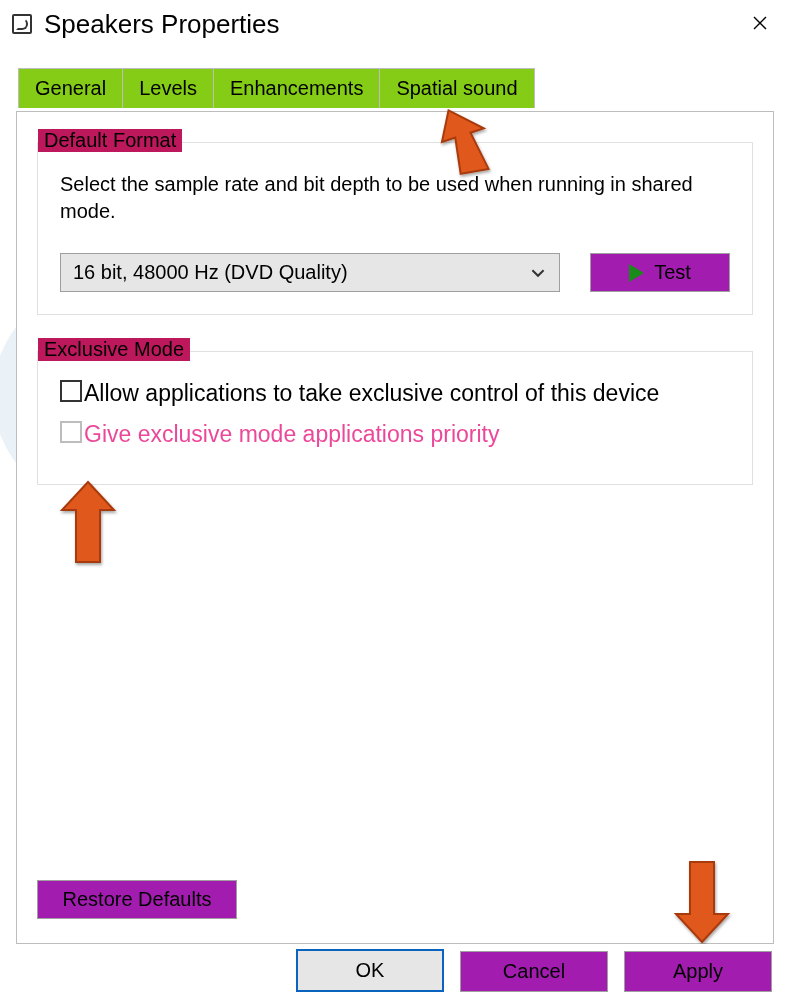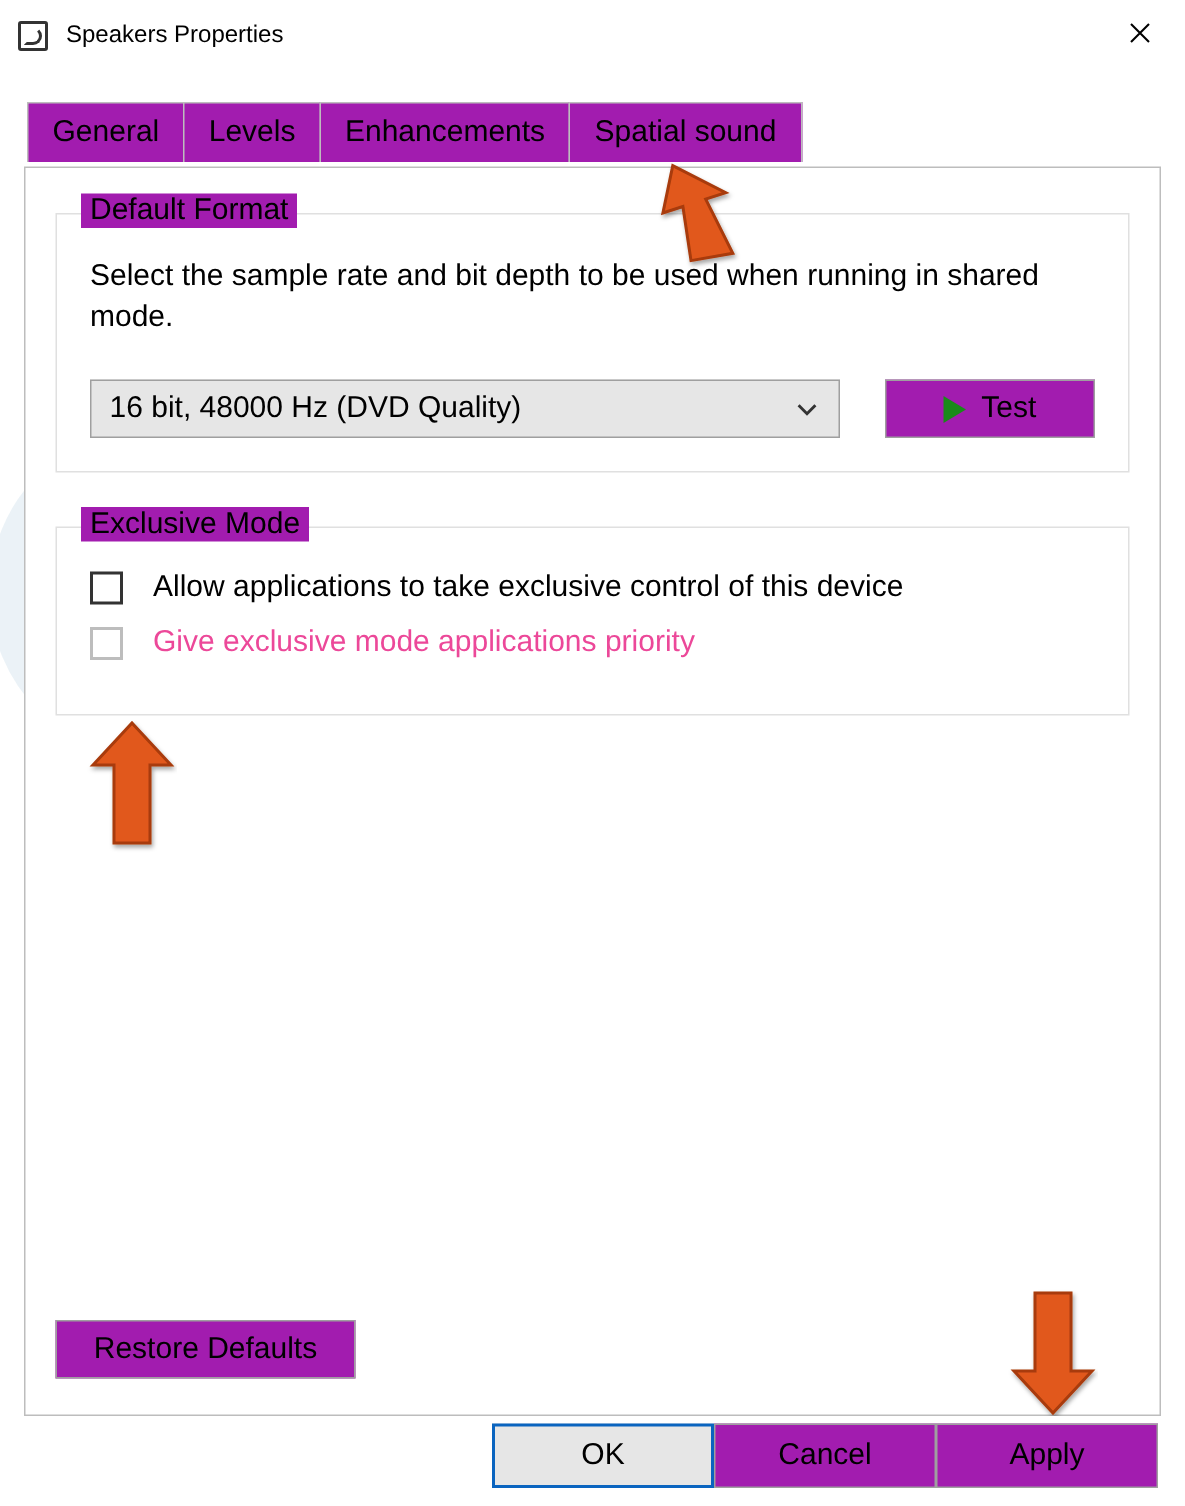--- a/index.html
+++ b/index.html
@@ -46,21 +46,21 @@
     content: "";
     position: absolute;
     inset: 2px;
     border: 2px solid #333;
     border-top-color: transparent;
     border-left-color: transparent;
     border-radius: 50% 50% 50% 0;
   }
   .titlebar .title {
     flex: 1;
-    font-size: 16px;
+    font-size: 26px;
     color: #000;
   }
   .titlebar .close {
     width: 48px; height: 48px;
     display: flex; align-items: center; justify-content: center;
     font-size: 21px;
     color: #000;
     background: transparent;
     border: none;
     cursor: pointer;
@@ -79,21 +79,21 @@
     background: #bdbdbd;
   }
   .tabstrip .tabs {
     display: flex;
     position: relative;
     z-index: 2;
     padding-left: 2px;
   }
   .tab {
     border: 1px solid #bdbdbd;
-    background: #a21caf;
+    background: #84cc16;
     padding: 8px 16px 8px 16px;
     font-size: 20px;
     color: #000;
     cursor: pointer;
     border-bottom: none;
     margin-right: -1px;
     white-space: nowrap;
   }
   .tab.active {
     background: #fff;
@@ -125,22 +125,22 @@
   
   .groupbox {
     border: 1px solid #e0e0e0;
     padding: 28px 22px 22px 22px;
     position: relative;
     margin-bottom: 36px;
   }
   .groupbox .legend {
     position: absolute;
     top: -14px;
-    left: 16px;
-    background: #a21caf;
+    left: 0;
+    background: #be185d;
     padding: 0 6px;
     font-size: 20px;
     color: #000;
   }
   .groupbox .desc {
     font-size: 20px;
     color: #000;
     line-height: 1.35;
     margin: 0 0 28px 0;
   }
@@ -179,23 +179,23 @@
   .btn .play {
     width: 0; height: 0;
     border-top: 9px solid transparent;
     border-bottom: 9px solid transparent;
     border-left: 15px solid #1a8a1a;
   }
 
   
   .check-row {
     display: flex;
-    align-items: center;
-    gap: 20px;
-    font-size: 20px;
+    align-items: flex-start;
+    gap: 2px;
+    font-size: 23px;
     margin: 0 0 14px 0;
   }
   .check-row.disabled { color: #ec4899; }
   .cb {
     width: 22px; height: 22px;
     border: 2px solid #333;
     background: #fff;
     flex: 0 0 auto;
     cursor: pointer;
   }
@@ -209,21 +209,23 @@
   }
   .restore-wrap .btn { min-width: 200px; }
 
   
   .footer {
     position: absolute;
     left: 0; right: 0;
     bottom: 12px;
     display: flex;
     justify-content: flex-end;
+    gap: 16px;
     padding-right: 18px;
+    align-items: flex-end;
   }
   .footer .btn { min-width: 148px; padding: 8px 0; }
   .footer .btn.primary {
     border: 2px solid #0a64bf;
     background: #e6e6e6;
   }
 
   
   .arrow {
     position: absolute;

